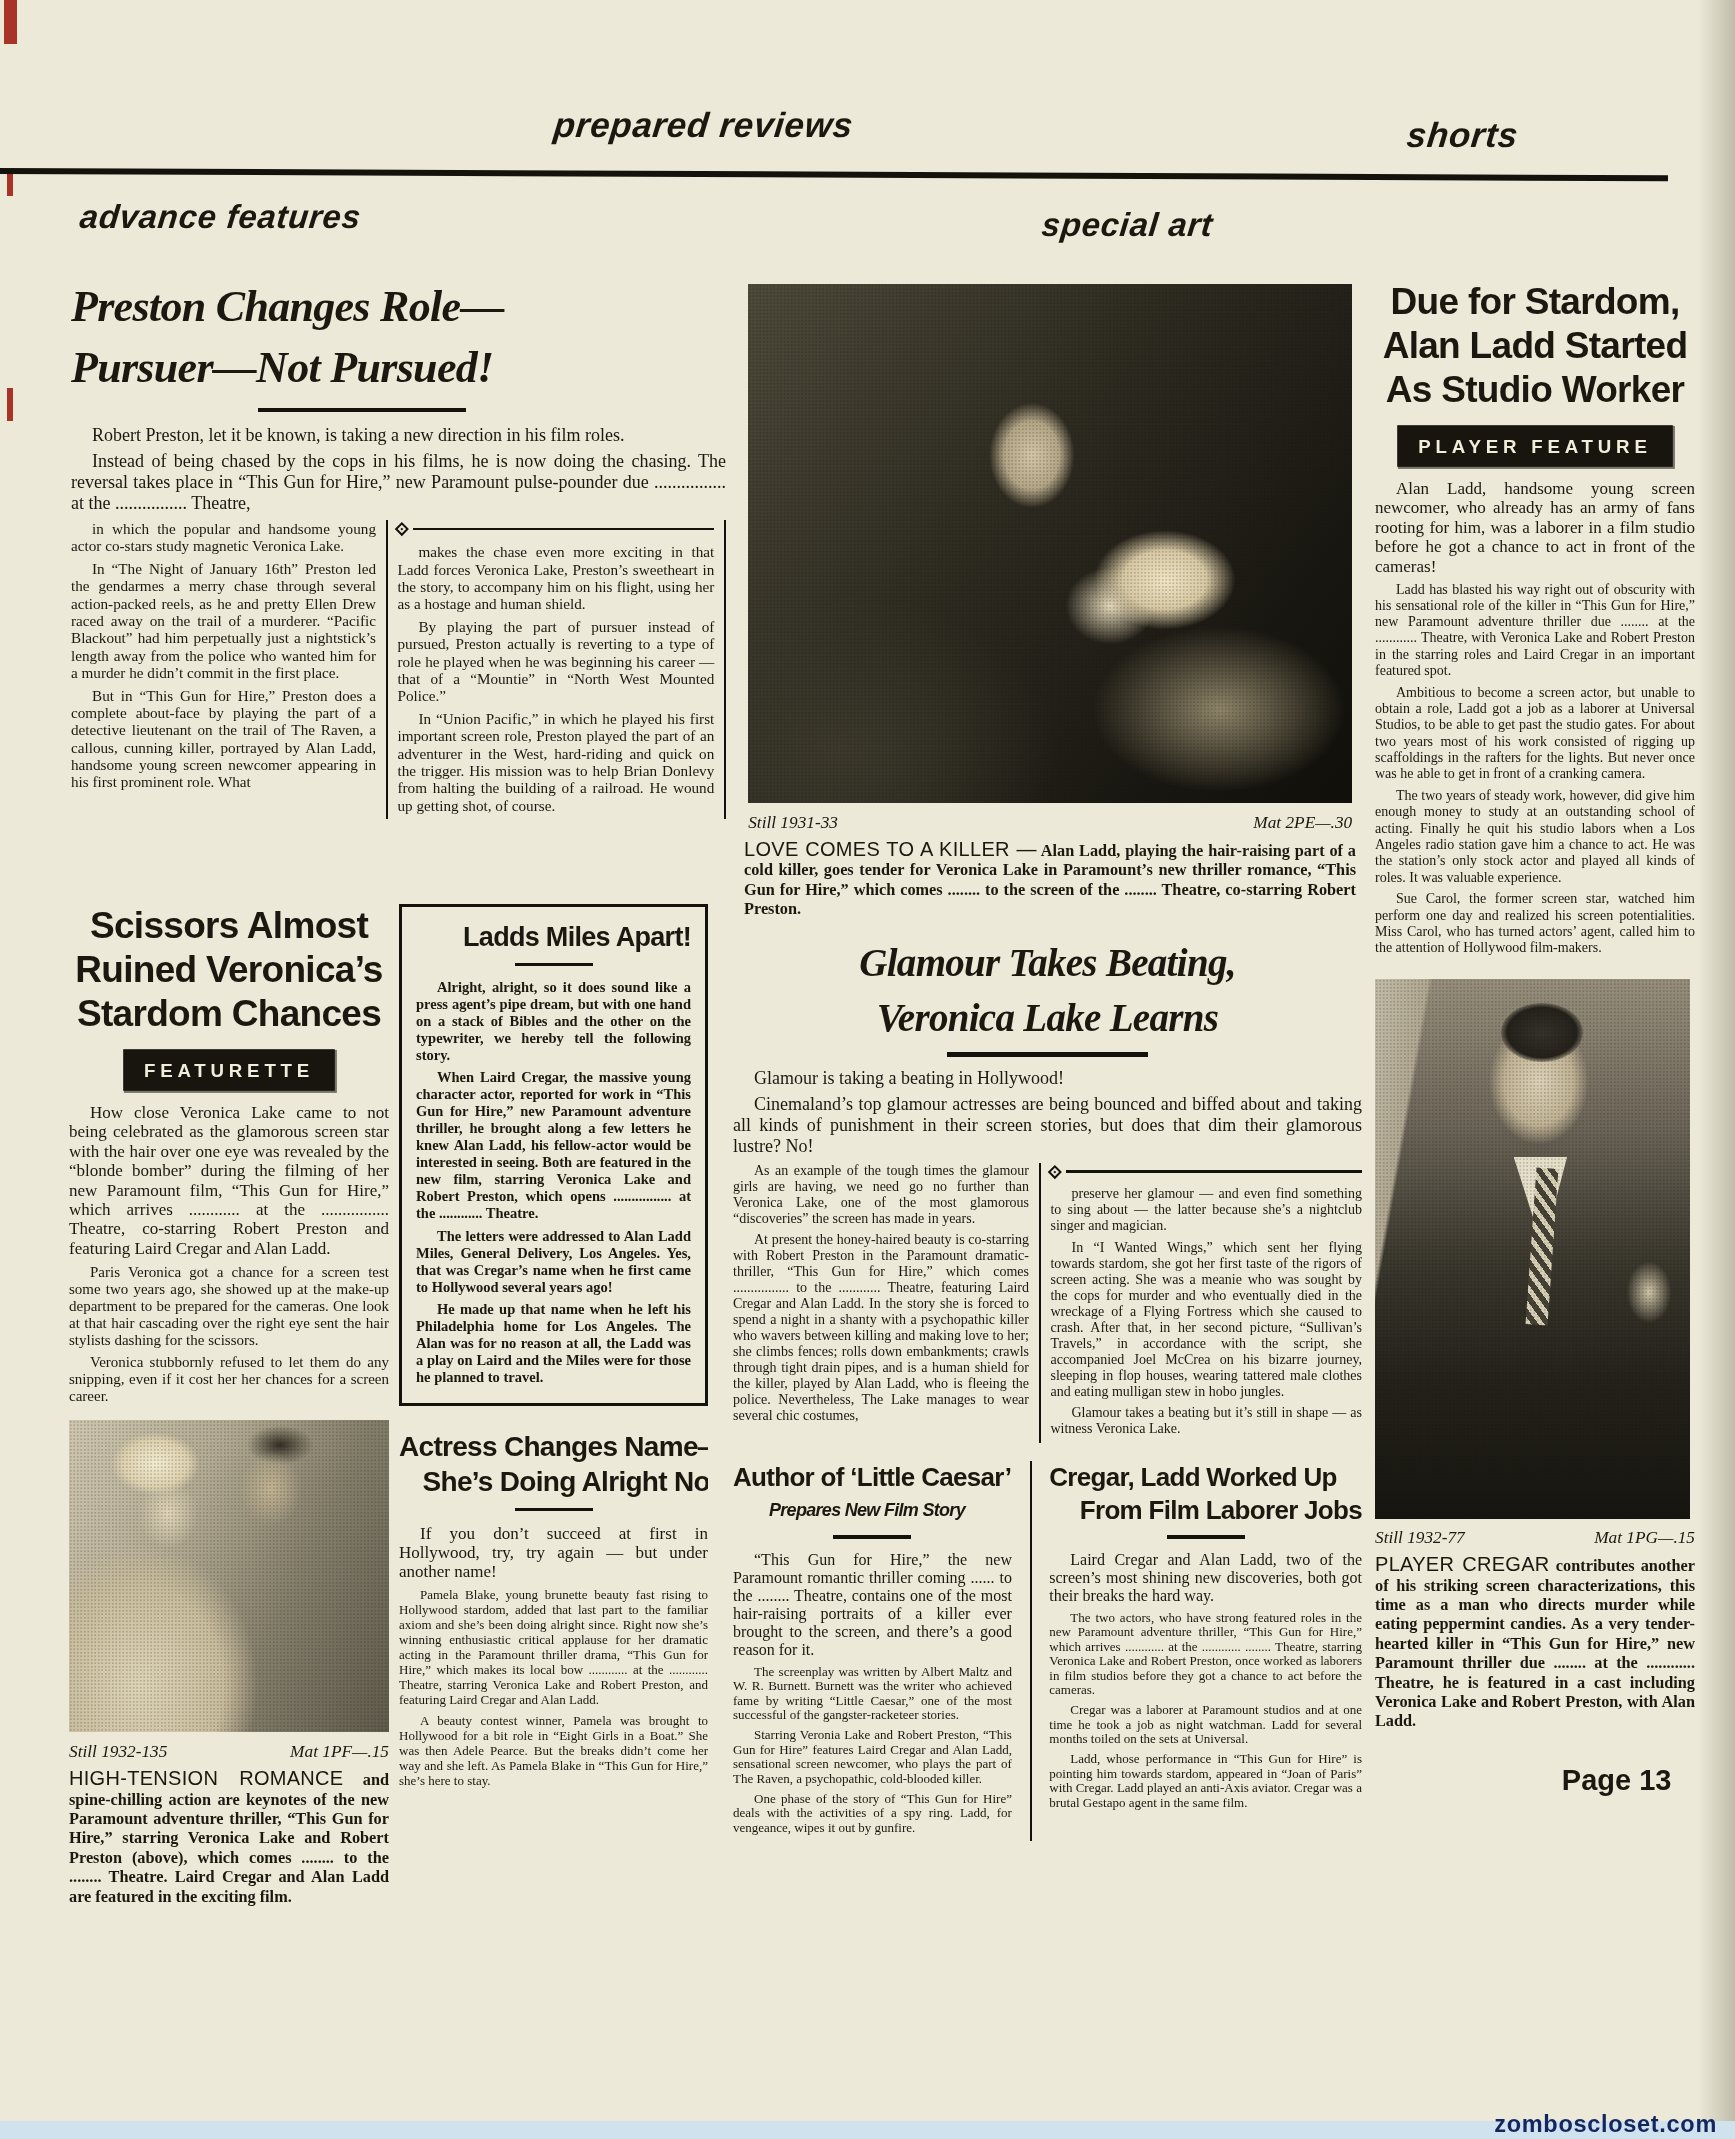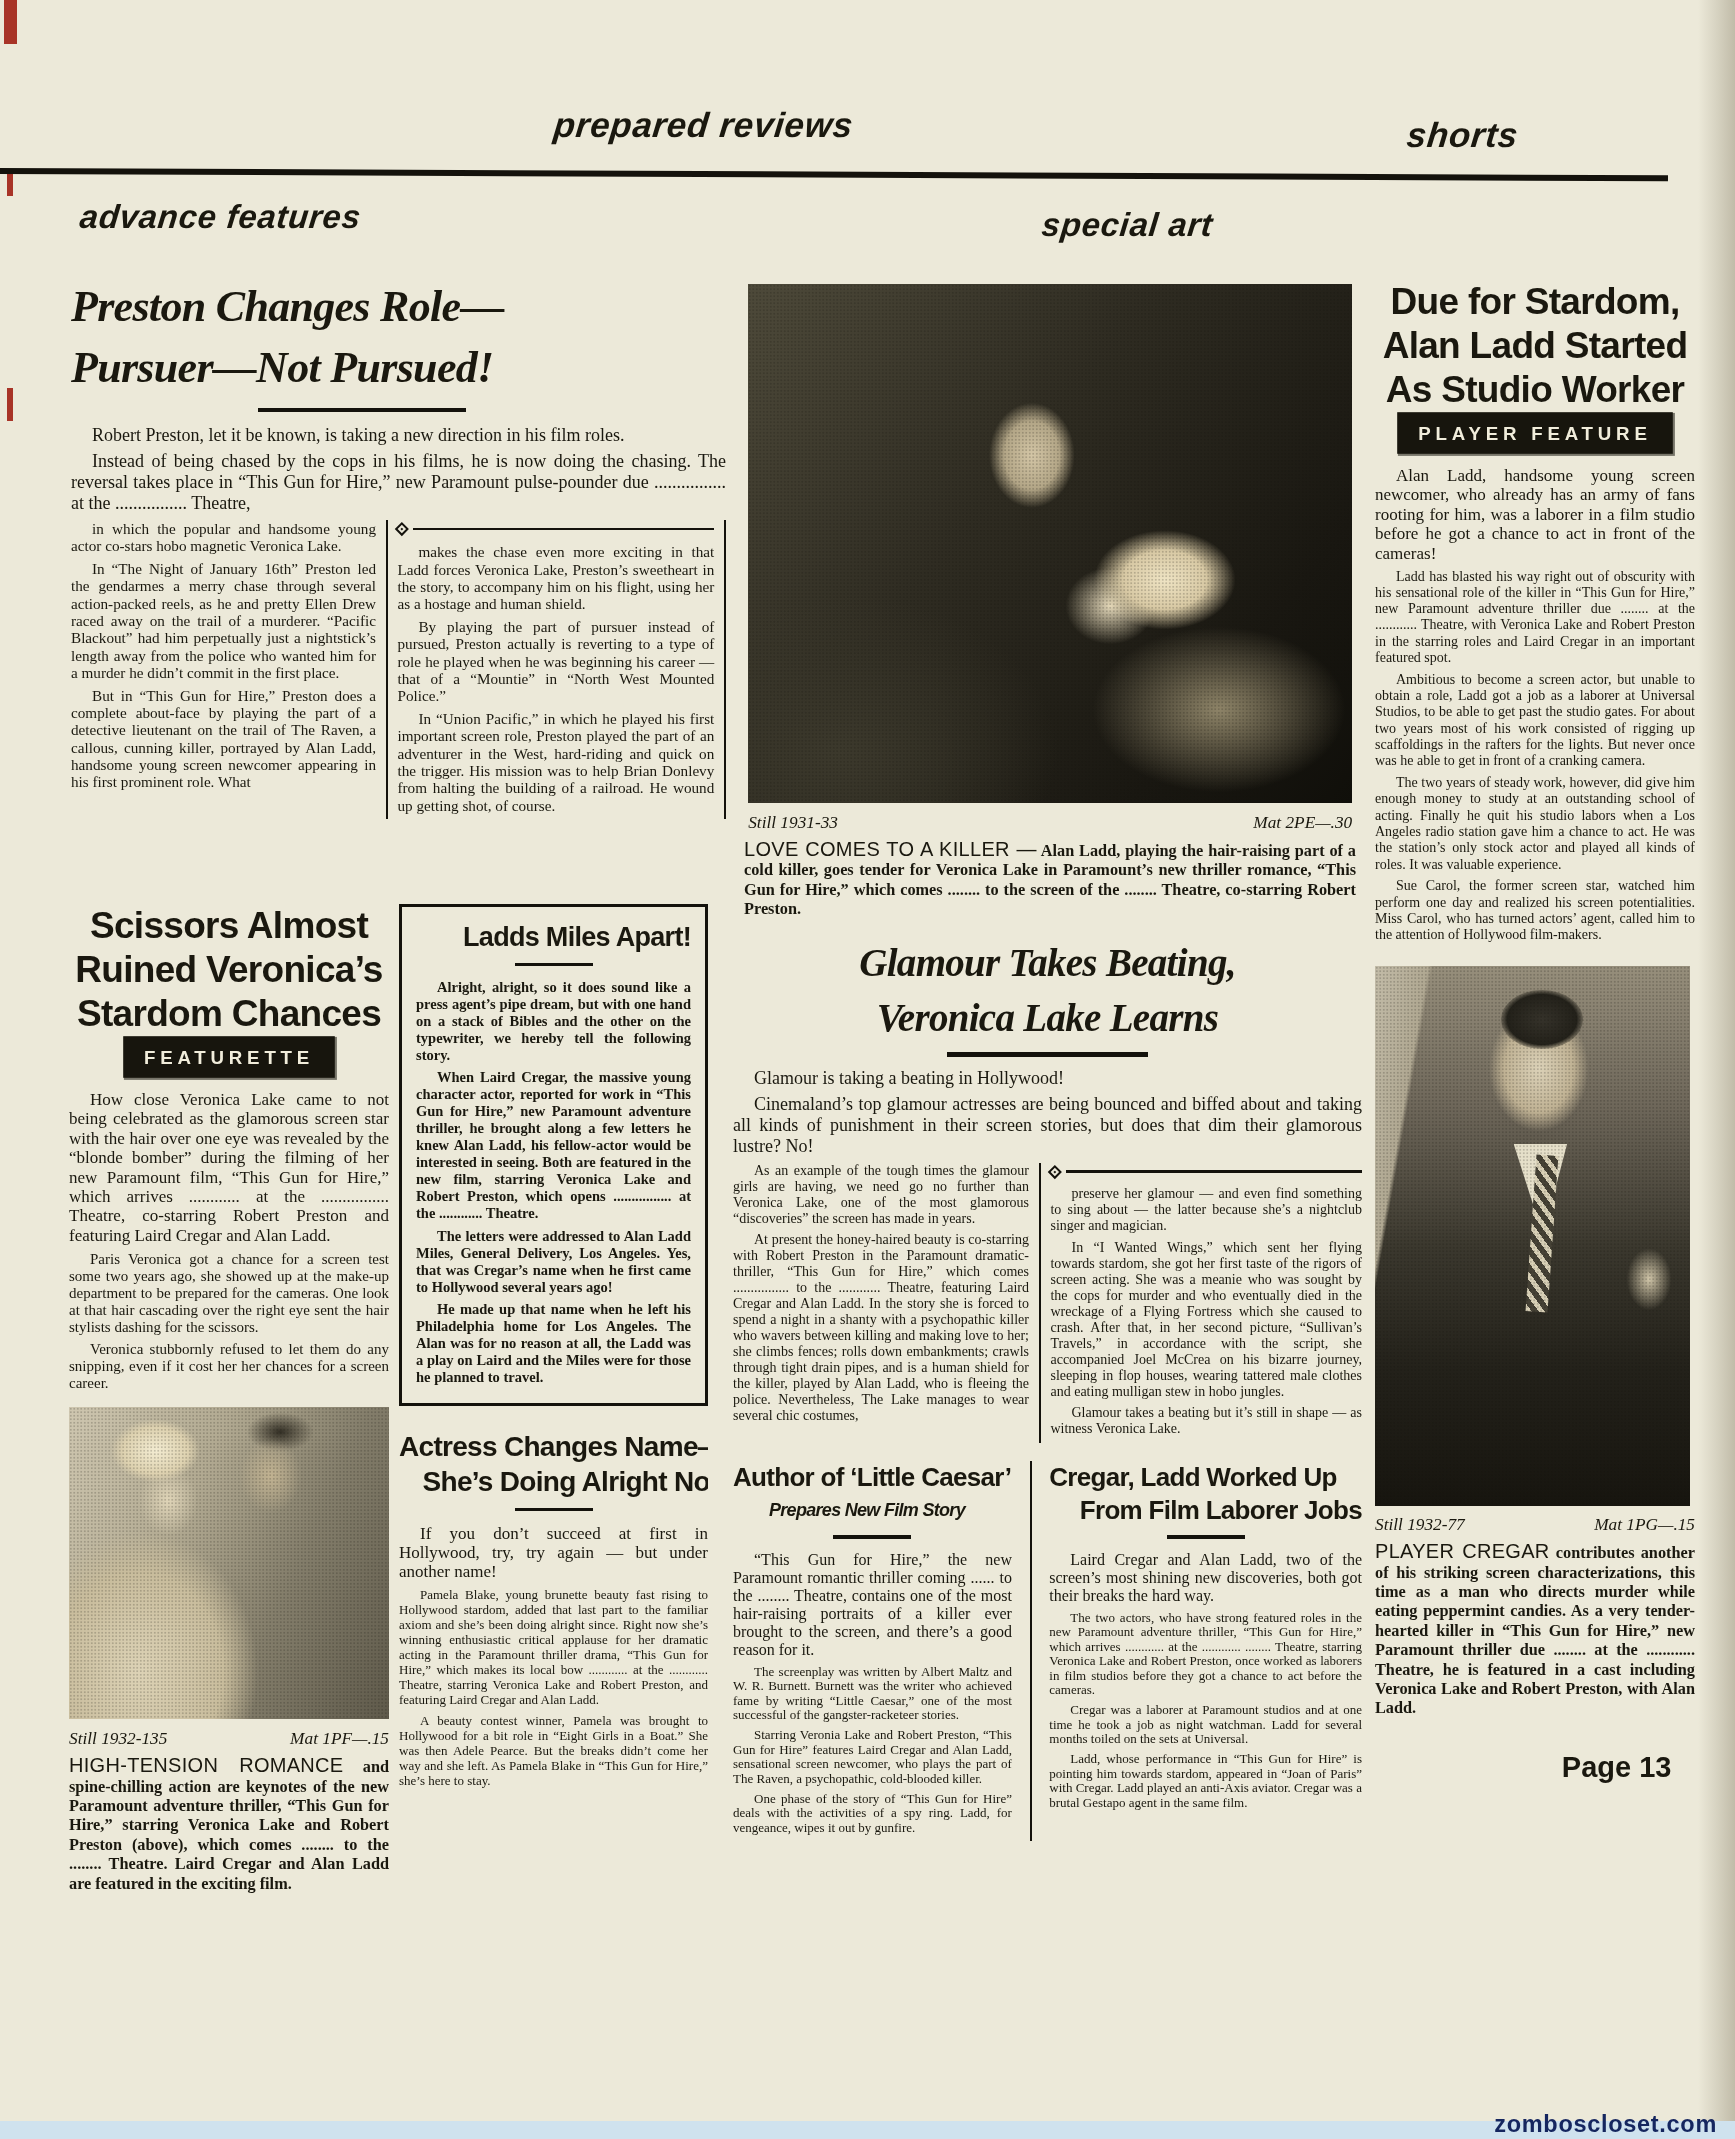--- a/index.html
+++ b/index.html
@@ -16,21 +16,21 @@
   .ital-head{font-family:"Liberation Serif",serif;font-weight:bold;font-style:italic;
              font-size:44px;line-height:61px;letter-spacing:-0.7px;white-space:nowrap;}
   .ital-head2{font-family:"Liberation Serif",serif;font-weight:bold;font-style:italic;
               font-size:39px;line-height:55px;letter-spacing:-0.7px;text-align:center;white-space:nowrap;}
   .goth-big{font-family:"Liberation Sans",sans-serif;font-weight:bold;font-size:37px;
             line-height:44px;letter-spacing:-0.7px;text-align:center;white-space:nowrap;}
   .goth-med{font-family:"Liberation Sans",sans-serif;font-weight:bold;font-size:28px;
             line-height:35px;letter-spacing:-0.7px;white-space:nowrap;}
   .subrule{height:4.8px;background:#14120c;}
   .minirule{width:78px;height:3.5px;background:#14120c;margin:8.3px auto 12.5px;}
-  .badge{display:block;width:max-content;margin:3px auto 0;background:#17150d;color:#f1eddb;
+  .badge{display:block;width:max-content;margin:16px auto 0;background:#17150d;color:#f1eddb;
          font-family:"Liberation Sans",sans-serif;font-weight:bold;font-size:18.7px;
          letter-spacing:4.8px;padding:7.6px 18px 6.2px;box-shadow:0 0 0 2.8px #17150d, 1.4px 1.4px 0 3.5px rgba(23,21,13,.55);}
   p{margin:0 0 5.5px;text-align:justify;text-indent:21px;}
   .lead-p{font-size:18px;line-height:21px;}
   .body-p{font-size:16px;line-height:18.4px;}
   .sm-p{font-size:14px;line-height:16.3px;}
   .xs-p{font-size:13px;line-height:15px;}
   .bold-p{font-weight:bold;font-size:14.5px;line-height:17px;}
   .cap-line{display:flex;justify-content:space-between;font-style:italic;font-size:17.3px;
             margin-top:9.7px;}
@@ -100,21 +100,21 @@
   <div class="abs script" style="left:1042px;top:206px;font-size:33px;" data-name="section-label-special-art">special art</div>
 
   <section class="abs" style="left:71px;top:276px;width:655px;height:623px;overflow:hidden;" data-name="article-preston-changes-role">
     <div class="ital-head" data-name="article-headline">Preston Changes Role—</div>
     <div class="ital-head" data-name="article-headline">Pursuer—Not Pursued!</div>
     <div class="subrule" style="width:208px;margin:9.7px 0 12.5px 187px;" data-name="headline-rule"></div>
     <p class="lead-p" data-name="paragraph">Robert Preston, let it be known, is taking a new direction in his film roles.</p>
     <p class="lead-p" data-name="paragraph">Instead of being chased by the cops in his films, he is now doing the chasing.  The reversal takes place in “This Gun for Hire,” new Paramount pulse-pounder due ................ at the ................ Theatre,</p>
     <div style="display:flex;margin-top:2.8px;" data-name="two-column-block">
       <div style="width:305px;" data-name="column-left">
-        <p class="body-p" style="font-size:15.2px;line-height:17.3px;" data-name="paragraph">in which the popular and handsome young actor co-stars hobo magnetic Veronica Lake.</p>
+        <p class="body-p" style="font-size:15.2px;line-height:17.3px;" data-name="paragraph">in which the popular and handsome young actor co-stars study magnetic Veronica Lake.</p>
         <p class="body-p" style="font-size:15.2px;line-height:17.3px;" data-name="paragraph">In “The Night of January 16th” Preston led the gendarmes a merry chase through several action-packed reels, as he and pretty Ellen Drew raced away on the trail of a murderer. “Pacific Blackout” had him perpetually just a nightstick’s length away from the police who wanted him for a murder he didn’t commit in the first place.</p>
         <p class="body-p" style="font-size:15.2px;line-height:17.3px;" data-name="paragraph">But in “This Gun for Hire,” Preston does a complete about-face by playing the part of a detective lieutenant on the trail of The Raven, a callous, cunning killer, portrayed by Alan Ladd, handsome young screen newcomer appearing in his first prominent role.  What</p>
       </div>
       <div class="vdiv" data-name="column-rule"></div>
       <div style="flex:1;border-right:2.1px solid #14120c;padding-right:9.7px;" data-name="column-right">
         <div class="orn-rule" data-name="ornament-rule">
           <span class="dia" data-name="diamond-ornament-icon"></span>
           <span class="line" data-name="rule-line"></span>
         </div>
         <p class="body-p" style="font-size:15.2px;line-height:17.3px;" data-name="paragraph">makes the chase even more exciting in that Ladd forces Veronica Lake, Preston’s sweetheart in the story, to accompany him on his flight, using her as a hostage and human shield.</p>

